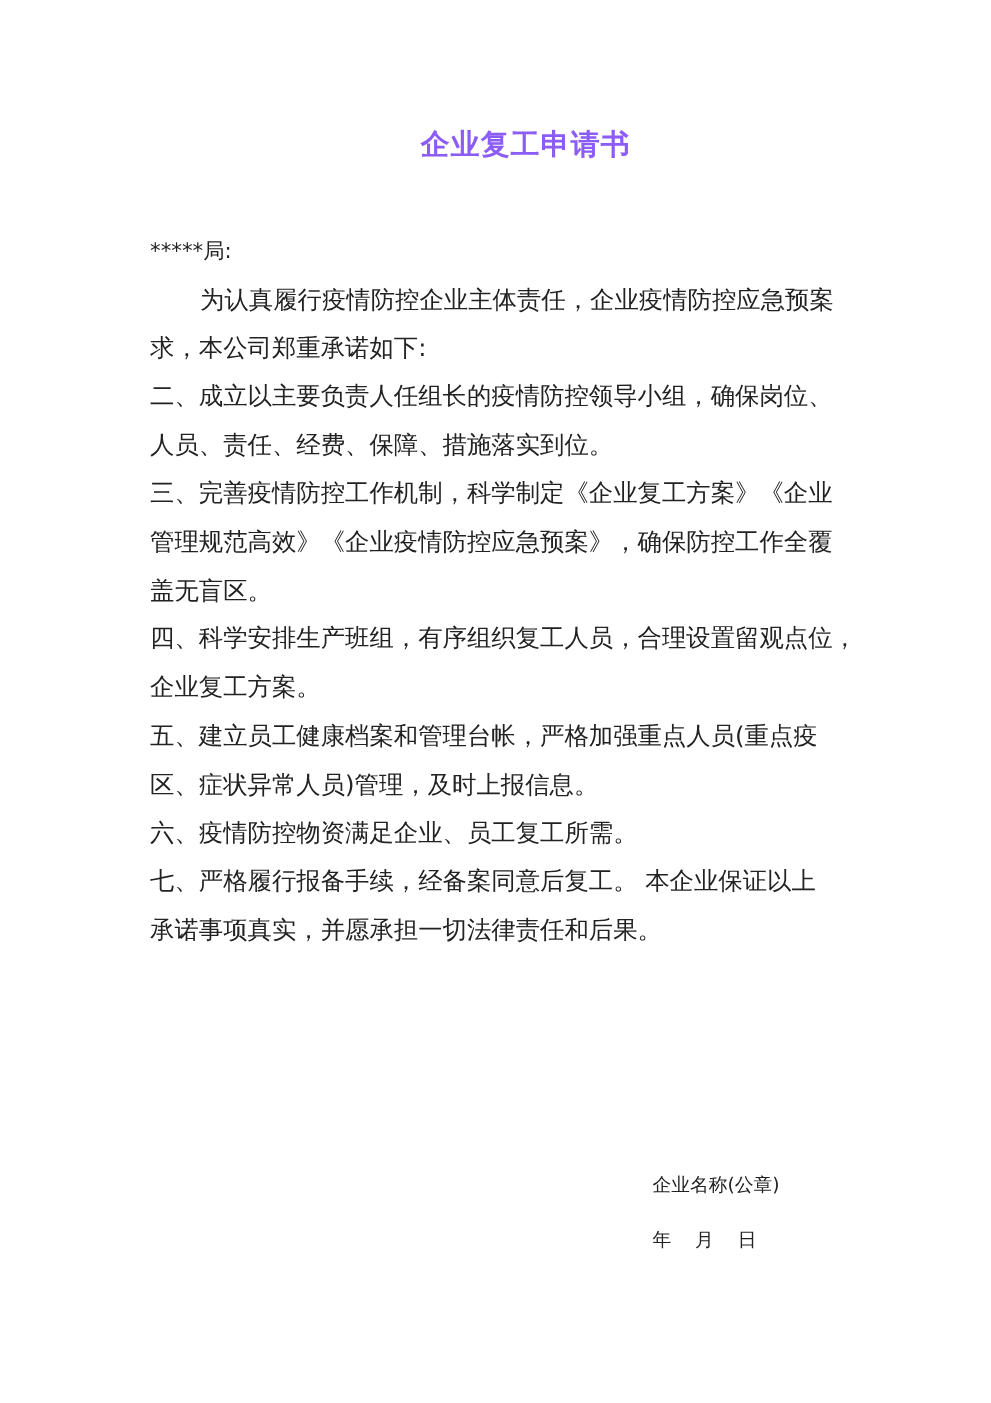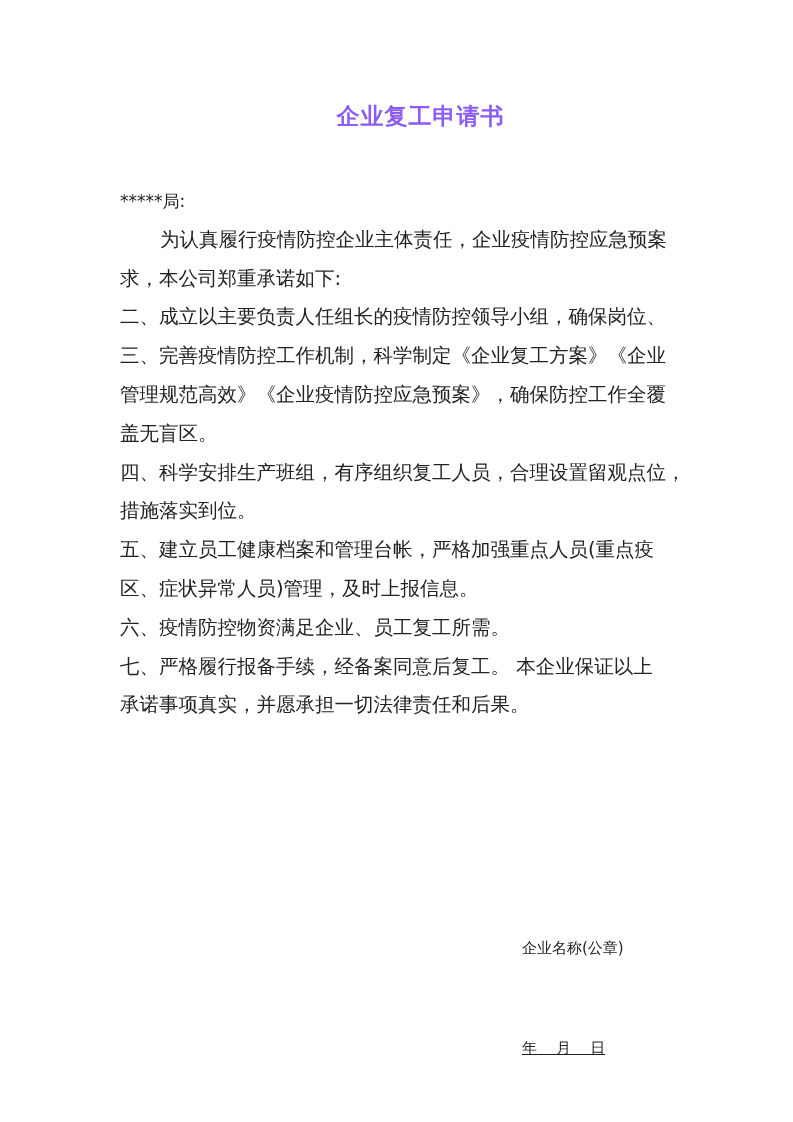--- a/index.html
+++ b/index.html
@@ -58,50 +58,51 @@
     }
     .sig {
       position: absolute;
       left: 522px;
       font-size: 15px;
       line-height: 30px;
       color: #222;
       white-space: pre;
     }
     .sig-name { top: 933px; }
-    .sig-date { top: 1033px; text-decoration: underline; }
+    .sig-date { top: 977px; }
   </style>
 </head>
 <body>
 
 <div class="page">
   <div class="title">企业复工申请书</div>
 
   <div class="body">
     <span class="line addressee">*****局:</span>
 
     <div>
       <span class="line indent">为认真履行疫情防控企业主体责任，企业疫情防控应急预案</span>
       <span class="line">求，本公司郑重承诺如下:</span>
     </div>
 
 
     <div>
       <span class="line">二、成立以主要负责人任组长的疫情防控领导小组，确保岗位、</span>
+      <span class="line">人员、责任、经费、保障、措施落实到位。</span>
     </div>
 
     <div>
       <span class="line">三、完善疫情防控工作机制，科学制定《企业复工方案》《企业</span>
       <span class="line">管理规范高效》《企业疫情防控应急预案》，确保防控工作全覆</span>
       <span class="line">盖无盲区。</span>
     </div>
 
     <div>
       <span class="line">四、科学安排生产班组，有序组织复工人员，合理设置留观点位，</span>
-      <span class="line">措施落实到位。</span>
+      <span class="line">企业复工方案。</span>
     </div>
 
     <div>
       <span class="line">五、建立员工健康档案和管理台帐，严格加强重点人员(重点疫</span>
       <span class="line">区、症状异常人员)管理，及时上报信息。</span>
     </div>
 
     <div>
       <span class="line">六、疫情防控物资满足企业、员工复工所需。</span>
     </div>

